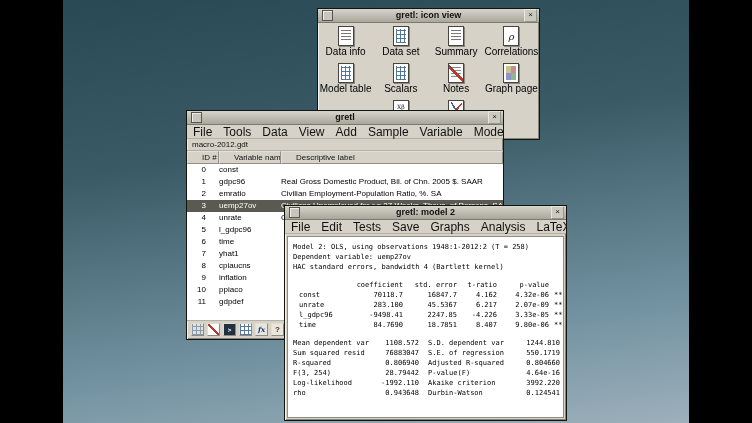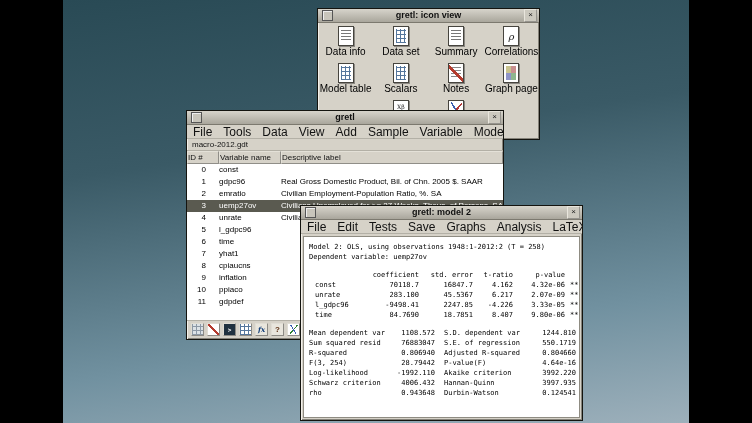--- a/index.html
+++ b/index.html
@@ -49,21 +49,21 @@
        background:linear-gradient(60deg,transparent 45%,#3a5fb0 45% 53%,transparent 53%),
                   linear-gradient(-50deg,transparent 45%,#b03a3a 45% 53%,transparent 53%);}
   .gc2{grid-column:2;} .gc3{grid-column:3;}
 
   
   #main-window{left:186px;top:110px;width:316px;height:228px;z-index:2;display:flex;flex-direction:column;}
   .dataset-bar{height:12px;display:flex;align-items:center;padding:0 5px;font-size:8px;
                color:#111;border-bottom:1px solid #b3b0a6;}
   .grid-header{display:flex;height:13px;font-size:8px;color:#111;flex:none;}
   .gh{border:1px outset #e4e1d8;background:#d6d2c8;display:flex;align-items:center;
-      padding:0 0;box-sizing:border-box;white-space:nowrap;overflow:hidden;}
+      padding:0 14px;box-sizing:border-box;white-space:nowrap;overflow:hidden;}
   .w-id{width:32px;flex:none;} .w-name{width:62px;flex:none;} .w-label{flex:1;}
   .table-body{background:#fff;height:156px;overflow:hidden;font-size:8px;flex:none;}
   .vrow{display:flex;height:12px;line-height:12px;white-space:nowrap;color:#000;}
   .vrow .cid{width:32px;flex:none;text-align:right;padding-right:13px;box-sizing:border-box;}
   .vrow .cname{width:62px;flex:none;overflow:hidden;}
   .vrow .clabel{flex:1;overflow:hidden;}
   .vrow.selected{background:#5a5a50;color:#fff;}
   .main-toolbar{margin-top:auto;display:flex;gap:3px;padding:2px 4px 3px;align-items:center;
                 border-top:1px solid #b3b0a6;}
   .tbi{width:13px;height:13px;flex:none;border:1px outset #e0ddd4;background:#d6d2c8;
@@ -80,21 +80,21 @@
                         repeating-linear-gradient(90deg,#55769c 0 1px,transparent 1px 4px);}
   .t-fx{font:italic bold 7px/11px "DejaVu Serif",serif;color:#15407a;background:#e9e6dd;}
   .t-ref{font:bold 8px/11px "Liberation Sans",sans-serif;color:#5a2d10;background:#e9e6dd;}
   .t-graph{background:#fff;}
   .t-graph::after{content:"";position:absolute;inset:1px;
        background:linear-gradient(60deg,transparent 45%,#3a5fb0 45% 53%,transparent 53%),
                   linear-gradient(-50deg,transparent 45%,#2e8033 45% 53%,transparent 53%);}
   .t-model{font:bold 7.5px/11px "DejaVu Serif",serif;color:#111;background:#e9e6dd;}
 
   
-  #model-window{left:300px;top:205px;width:281px;height:214px;z-index:3;display:flex;flex-direction:column;}
+  #model-window{left:284px;top:205px;width:281px;height:214px;z-index:3;display:flex;flex-direction:column;}
   .model-content{background:#fff;flex:1;margin:2px;border:1px solid #8f8c82;
        padding:5px 5px;font-family:"DejaVu Sans Mono",monospace;font-size:7px;line-height:10px;
        color:#000;overflow:hidden;}
   .mline{white-space:pre;}
   .sep{height:8px;}
   .crow{display:flex;padding-left:6px;white-space:pre;}
   .mc-name{width:52px;flex:none;}
   .mc-coef{width:52px;flex:none;text-align:right;}
   .mc-se{width:54px;flex:none;text-align:right;}
   .mc-t{width:40px;flex:none;text-align:right;}
@@ -273,20 +273,21 @@
     <span class="menu-item">Edit</span>
     <span class="menu-item">Tests</span>
     <span class="menu-item">Save</span>
     <span class="menu-item">Graphs</span>
     <span class="menu-item">Analysis</span>
     <span class="menu-item">LaTeX</span>
   </div>
   <div class="model-content">
     <div class="mline">Model 2: OLS, using observations 1948:1-2012:2 (T = 258)</div>
     <div class="mline">Dependent variable: uemp27ov</div>
+    <div class="mline">HAC standard errors, bandwidth 4 (Bartlett kernel)</div>
     <div class="sep"></div>
     <div class="crow">
       <span class="mc-name"></span>
       <span class="mc-coef">coefficient</span>
       <span class="mc-se">std. error</span>
       <span class="mc-t">t-ratio</span>
       <span class="mc-p">p-value</span>
     </div>
     <div class="crow">
       <span class="mc-name">const</span>
@@ -345,25 +346,19 @@
       <span class="ms-l2">P-value(F)</span>
       <span class="ms-v2">4.64e-16</span>
     </div>
     <div class="srow">
       <span class="ms-l1">Log-likelihood</span>
       <span class="ms-v1">-1992.110</span>
       <span class="ms-l2">Akaike criterion</span>
       <span class="ms-v2">3992.220</span>
     </div>
     <div class="srow">
-      <span class="ms-l1">Schwarz criterion</span>
-      <span class="ms-v1">4006.432</span>
-      <span class="ms-l2">Hannan-Quinn</span>
-      <span class="ms-v2">3997.935</span>
-    </div>
-    <div class="srow">
       <span class="ms-l1">rho</span>
       <span class="ms-v1">0.943648</span>
       <span class="ms-l2">Durbin-Watson</span>
       <span class="ms-v2">0.124541</span>
     </div>
   </div>
 </div>
 
 </body></html>

